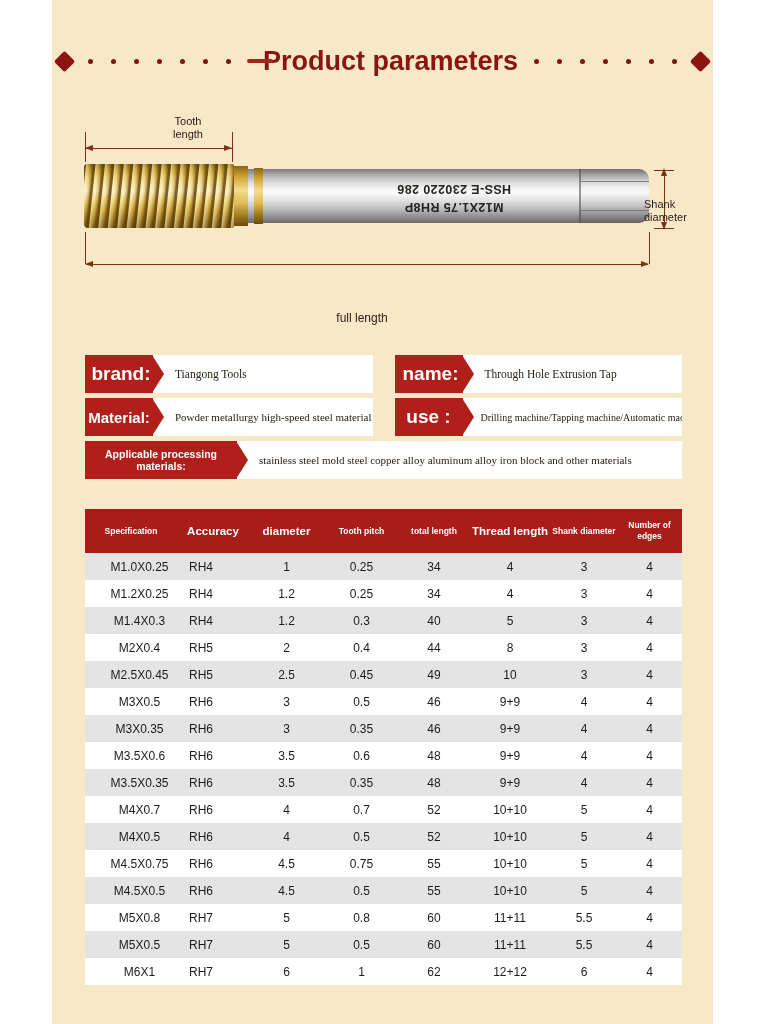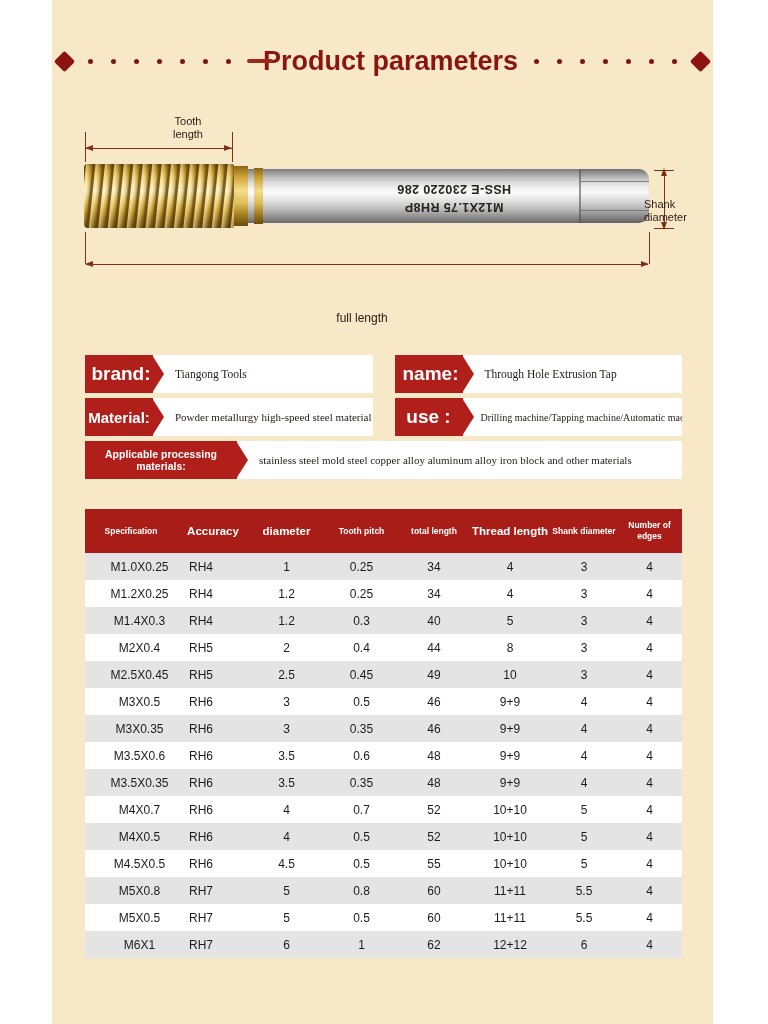--- a/index.html
+++ b/index.html
@@ -533,20 +533,30 @@
             <td class="c-spec">M4X0.5</td>
             <td class="c-acc">RH6</td>
             <td>4</td>
             <td>0.5</td>
             <td>52</td>
             <td>10+10</td>
             <td>5</td>
             <td>4</td>
           </tr>
           <tr>
+            <td class="c-spec">M4.5X0.75</td>
+            <td class="c-acc">RH6</td>
+            <td>4.5</td>
+            <td>0.75</td>
+            <td>55</td>
+            <td>10+10</td>
+            <td>5</td>
+            <td>4</td>
+          </tr>
+          <tr>
             <td class="c-spec">M4.5X0.5</td>
             <td class="c-acc">RH6</td>
             <td>4.5</td>
             <td>0.5</td>
             <td>55</td>
             <td>10+10</td>
             <td>5</td>
             <td>4</td>
           </tr>
           <tr>

